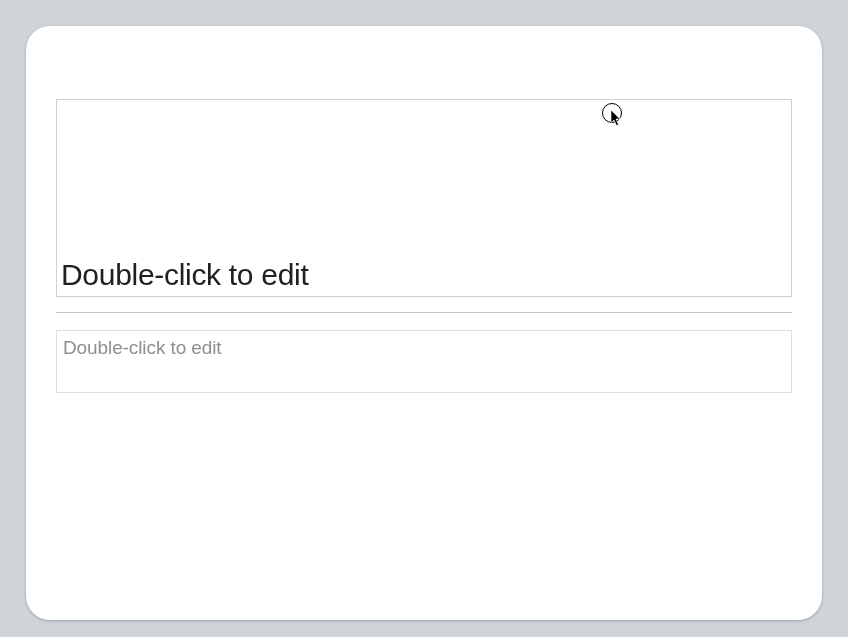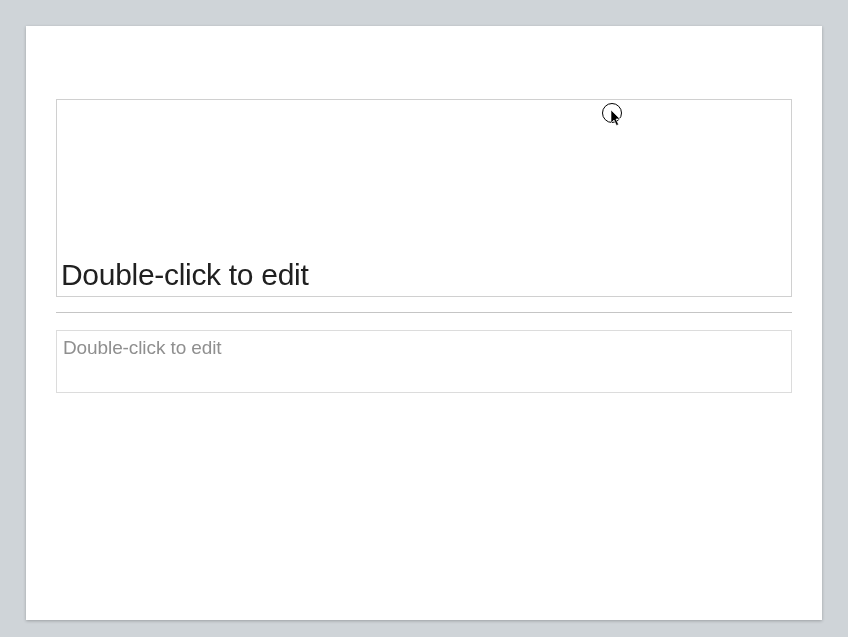--- a/index.html
+++ b/index.html
@@ -16,20 +16,21 @@
       position: relative;
     }
     .slide-canvas {
       position: absolute;
       left: 26px;
       top: 26px;
       width: 796px;
       height: 594px;
       background: #ffffff;
       box-shadow: 0 1px 3px rgba(0,0,0,0.25);
+      border-radius: 24px;
     }
     .title-box {
       position: absolute;
       left: 30px;
       top: 73px;
       width: 736px;
       height: 198px;
       border: 1px solid #d0d0d0;
       display: flex;
       align-items: flex-end;

